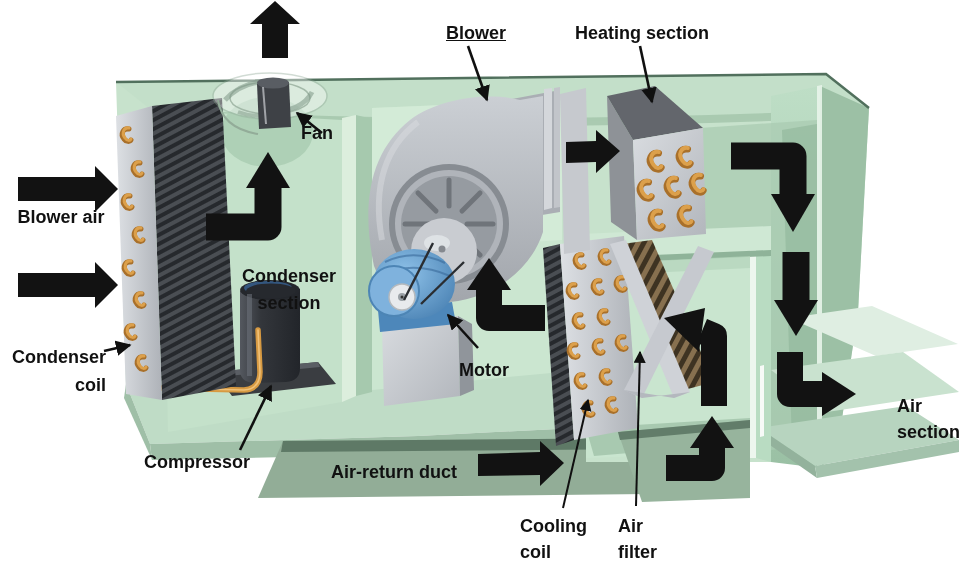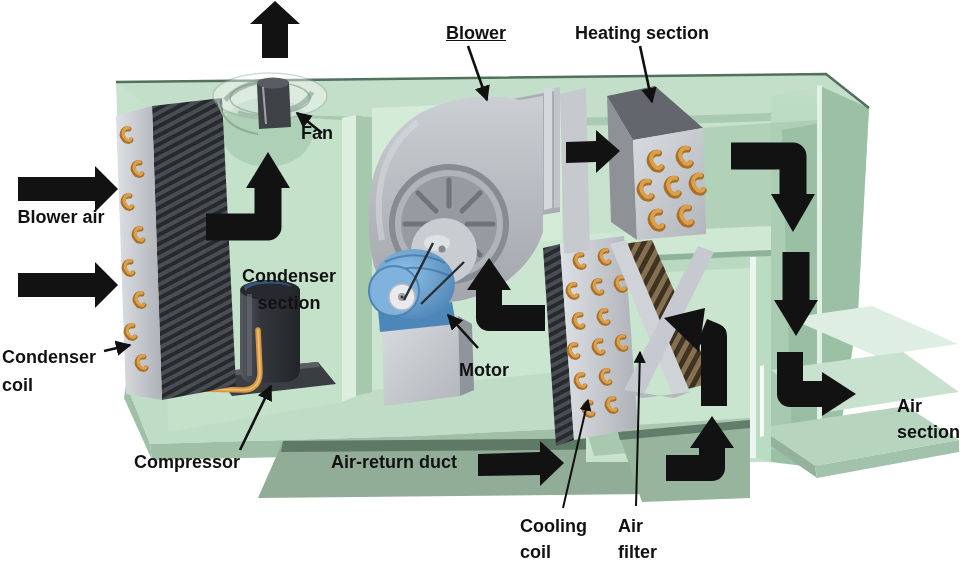--- a/index.html
+++ b/index.html
@@ -268,21 +268,21 @@
     <line class="leader-thin" x1="563" y1="508" x2="588" y2="400" marker-end="url(#ah)"></line>
     <line class="leader-thin" x1="636" y1="506" x2="640" y2="352" marker-end="url(#ah)"></line>
   </g>
 </svg>
 
 <div class="label tc nw" style="left:428px;top:20px;width:96px;text-decoration:underline;">Blower</div>
 <div class="label tc nw" style="left:562px;top:20px;width:160px;">Heating section</div>
 <div class="label" style="left:301px;top:120px;width:50px;">Fan</div>
 <div class="label tc" style="left:14px;top:203px;width:94px;line-height:29px;">Blower air</div>
 <div class="label tc" style="left:232px;top:236px;width:114px;margin-top:27px;">Condenser section</div>
-<div class="label" style="left:2px;top:343px;width:104px;line-height:28px;">Condenser coil</div>
-<div class="label nw" style="left:134px;top:449px;width:130px;">Compressor</div>
+<div class="label" style="left:2px;top:343px;width:104px;line-height:28px;text-align:right;">Condenser coil</div>
+<div class="label nw" style="left:144px;top:449px;width:130px;">Compressor</div>
 <div class="label" style="left:459px;top:357px;width:70px;">Motor</div>
-<div class="label nw" style="left:331px;top:449px;width:150px;">Air-return duct</div>
+<div class="label nw" style="left:331px;top:459px;width:150px;">Air-return duct</div>
 <div class="label" style="left:520px;top:513px;width:84px;line-height:26px;">Cooling coil</div>
 <div class="label" style="left:618px;top:513px;width:60px;line-height:26px;">Air filter</div>
 <div class="label" style="left:897px;top:393px;width:64px;line-height:26px;">Air section</div>
 
 </div>
 
 </body></html>

